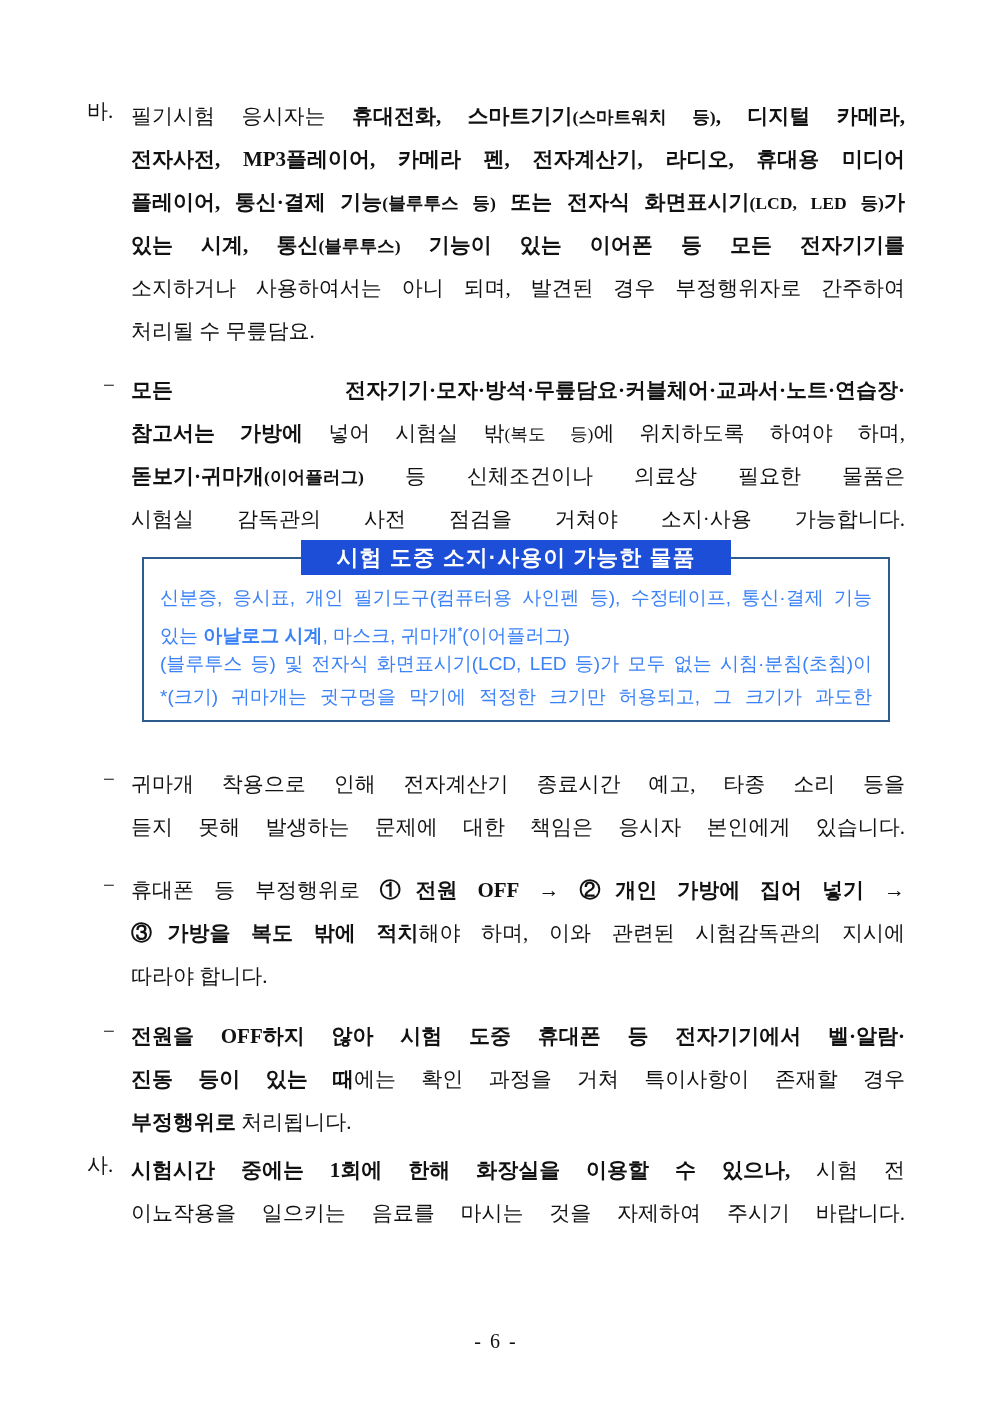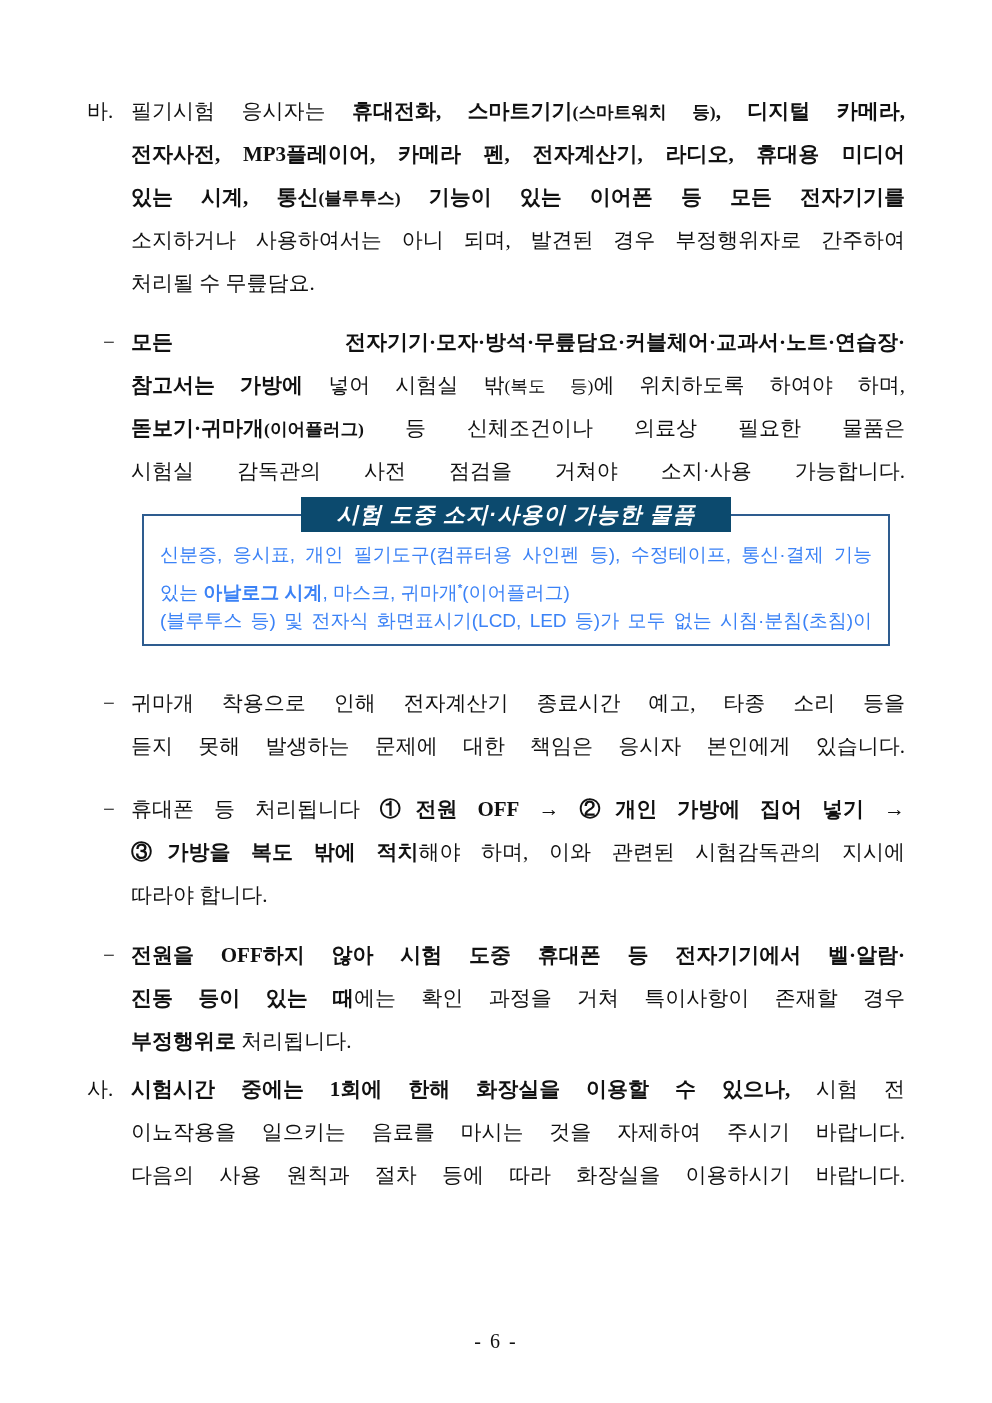--- a/index.html
+++ b/index.html
@@ -9,21 +9,21 @@
     background:#ffffff;
     overflow:hidden;
     color:#111;
     font-family:"Liberation Serif","DejaVu Serif",serif;
   }
   .doc{position:absolute;top:0;left:131px;width:774px;}
   .block{position:relative;}
   .para{margin-top:16px;}
   .lines{width:100%;}
   .line{
-    height:43px;line-height:43px;
+    height:43px;line-height:53px;
     text-align:justify;text-align-last:left;
     word-break:keep-all;white-space:normal;overflow:hidden;
     font-size:21px;
   }
   .line.j{text-align-last:justify;}
   .line.ind{padding-left:12px;box-sizing:border-box;}
   .seg.b{font-weight:700;}
   .seg.sm{font-size:0.84em;}
   .seg.sup{font-size:0.62em;vertical-align:7px;font-weight:700;}
   .marker{
@@ -52,42 +52,43 @@
   .infobox .line{
     height:33px;line-height:33px;
     font-size:19px;
     font-family:"Liberation Sans","DejaVu Sans",sans-serif;
     color:#3b82f6;
   }
   .box-title{
     position:absolute;top:-19px;left:50%;transform:translateX(-50%);
     min-width:430px;height:35px;line-height:35px;
     box-sizing:border-box;padding:0 12px;
-    background:#0c4a6e;color:#ffffff;
+    background:#1d4ed8;color:#ffffff;
     font-family:"Liberation Sans","DejaVu Sans",sans-serif;
-    font-weight:700;font-size:22px;text-align:center;letter-spacing:1px;font-style:italic;
+    font-weight:700;font-size:22px;text-align:center;letter-spacing:1px;
   }
   .footer{
     position:absolute;top:1330px;left:0;width:100%;
     text-align:center;font-size:20px;color:#111;
     font-family:"Liberation Serif","DejaVu Serif",serif;
     letter-spacing:2px;
   }
 </style>
 </head>
 <body>
 
 <div class="page">
   <div class="doc">
 
     <section id="block-para-ba" class="block para">
       <span class="marker">바.</span>
       <div class="lines">
           <div class="line j"><span class="seg">필기시험 응시자는 </span><span class="seg b">휴대전화, 스마트기기</span><span class="seg b sm">(스마트워치 등)</span><span class="seg b">, </span><span class="seg b">디지털 카메라,</span></div>
           <div class="line j"><span class="seg b">전자사전, MP3플레이어, 카메라 펜, 전자계산기, 라디오, 휴대용 미디어</span></div>
+          <div class="line j"><span class="seg b">플레이어, 통신·결제 기능</span><span class="seg b sm">(블루투스 등)</span><span class="seg b"> 또는 전자식 화면표시기</span><span class="seg b sm">(LCD, LED 등)</span><span class="seg b">가</span></div>
           <div class="line j"><span class="seg b">있는 시계, 통신</span><span class="seg b sm">(블루투스)</span><span class="seg b"> 기능이 있는 이어폰 등 모든 전자기기를</span></div>
           <div class="line j"><span class="seg">소지하거나 사용하여서는 아니 되며, 발견된 경우 부정행위자로 간주하여</span></div>
           <div class="line"><span class="seg">처리될 수 무릎담요.</span></div>
         </div>
     </section>
 
     <section id="block-dash-1" class="block dash">
       <span class="marker">−</span>
       <div class="lines">
           <div class="line j"><span class="seg b">모든 전자기기·모자·방석·무릎담요·커블체어·교과서·노트·연습장·</span></div>
@@ -97,55 +98,55 @@
         </div>
     </section>
 
     <section id="block-box" class="block">
       <div class="infobox">
         <div class="box-title">시험 도중 소지·사용이 가능한 물품</div>
         <div class="lines">
             <div class="line j"><span class="seg">신분증, 응시표, 개인 필기도구(컴퓨터용 사인펜 등), 수정테이프, 통신·결제 기능</span></div>
             <div class="line"><span class="seg">있는 </span><span class="seg b">아날로그 시계</span><span class="seg">, 마스크, 귀마개</span><span class="seg sup">*</span><span class="seg">(이어플러그)</span></div>
             <div class="line j"><span class="seg">(블루투스 등) 및 전자식 화면표시기(LCD, LED 등)가 모두 없는 시침·분침(초침)이</span></div>
+            <div class="line j"><span class="seg">*(크기) 귀마개는 귓구멍을 막기에 적정한 크기만 허용되고, 그 크기가 과도한</span></div>
           </div>
       </div>
     </section>
 
     <section id="block-dash-2" class="block dash">
       <span class="marker">−</span>
       <div class="lines">
           <div class="line j"><span class="seg">귀마개 착용으로 인해 전자계산기 종료시간 예고, 타종 소리 등을</span></div>
           <div class="line j"><span class="seg">듣지 못해 발생하는 문제에 대한 책임은 응시자 본인에게 있습니다.</span></div>
         </div>
     </section>
 
     <section id="block-dash-3" class="block dash">
       <span class="marker">−</span>
       <div class="lines">
-          <div class="line j"><span class="seg">휴대폰 등 처리됩니다 </span><span class="seg b">①전원 OFF → ②개인 가방에 집어 넣기 →</span></div>
+          <div class="line j"><span class="seg">휴대폰 등 부정행위로 </span><span class="seg b">①전원 OFF → ②개인 가방에 집어 넣기 →</span></div>
           <div class="line j"><span class="seg b">③가방을 복도 밖에 적치</span><span class="seg">해야 하며, 이와 관련된 시험감독관의 지시에</span></div>
           <div class="line"><span class="seg">따라야 합니다.</span></div>
         </div>
     </section>
 
     <section id="block-dash-4" class="block dash">
       <span class="marker">−</span>
       <div class="lines">
           <div class="line j"><span class="seg b">전원을 OFF하지 않아 시험 도중 휴대폰 등 전자기기에서 벨·알람·</span></div>
           <div class="line j"><span class="seg b">진동 등이 있는 때</span><span class="seg">에는 확인 과정을 거쳐 특이사항이 존재할 경우</span></div>
           <div class="line"><span class="seg b">부정행위로</span><span class="seg"> 처리됩니다.</span></div>
         </div>
     </section>
 
     <section id="block-para-sa" class="block para">
       <span class="marker">사.</span>
       <div class="lines">
           <div class="line j"><span class="seg b">시험시간 중에는 1회에 한해 화장실을 이용할 수 있으나,</span><span class="seg"> 시험 전</span></div>
           <div class="line j"><span class="seg">이뇨작용을 일으키는 음료를 마시는 것을 자제하여 주시기 바랍니다.</span></div>
-          <div class="line j"><span class="seg">다음의 사용 원칙과 절차 등에 따라 화장실을 이용하시기 바랍니다.</span></div>
         </div>
     </section>
 
   </div>
 
   <div class="footer">- 6 -</div>
 </div>
 
 </body></html>

